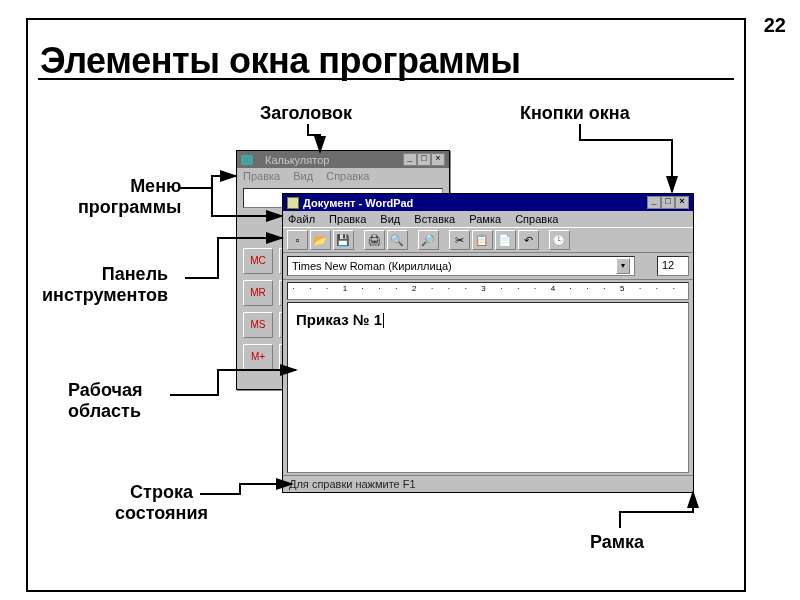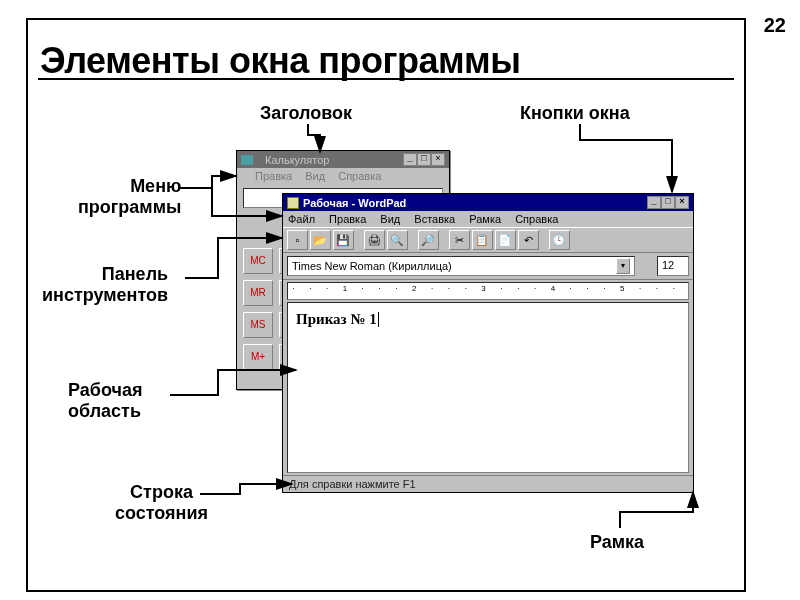--- a/index.html
+++ b/index.html
@@ -86,21 +86,21 @@
     background: #c0c0c0;
     border: 1px solid #808080;
     font-size: 9px;
     text-align: center;
     line-height: 10px;
     font-family: "Courier New", monospace;
     color: #000;
   }
   .calc-menu {
     font-size: 11px;
-    padding: 2px 18px;
+    padding: 2px 6px;
     color: #7a7a7a;
   }
   .calc-menu span { margin-right: 10px; }
   .calc-display {
     margin: 4px 6px 8px 6px;
     height: 20px;
     background: #fff;
     border: 1px inset #808080;
   }
   .calc-buttons {
@@ -227,21 +227,21 @@
     letter-spacing: 6px;
     white-space: nowrap;
     overflow: hidden;
   }
   .wp-doc {
     flex: 1;
     margin: 2px 4px;
     background: #fff;
     border: 1px inset #808080;
     padding: 8px;
-    font-family: Liberation Serif, serif;
+    font-family: Liberation Sans, sans-serif;
     font-size: 15px;
     font-weight: bold;
     position: relative;
   }
   .cursor {
     display: inline-block;
     width: 1px;
     height: 15px;
     background: #000;
     vertical-align: text-bottom;
@@ -317,21 +317,21 @@
     <div class="calc-row">
       <div class="calc-btn red">M+</div>
       <div class="calc-btn blue">0</div>
     </div>
   </div>
 </div>
 
 <div class="wp-win">
   <div class="wp-title">
     <span class="wp-title-icon"></span>
-    <span>Рабочая - WordPad</span>
+    <span>Документ - WordPad</span>
     <div class="calc-ctrl">
       <div class="win-btn">_</div>
       <div class="win-btn">□</div>
       <div class="win-btn">×</div>
     </div>
   </div>
   <div class="wp-menu">
     <span>Файл</span>
     <span>Правка</span>
     <span>Вид</span>

